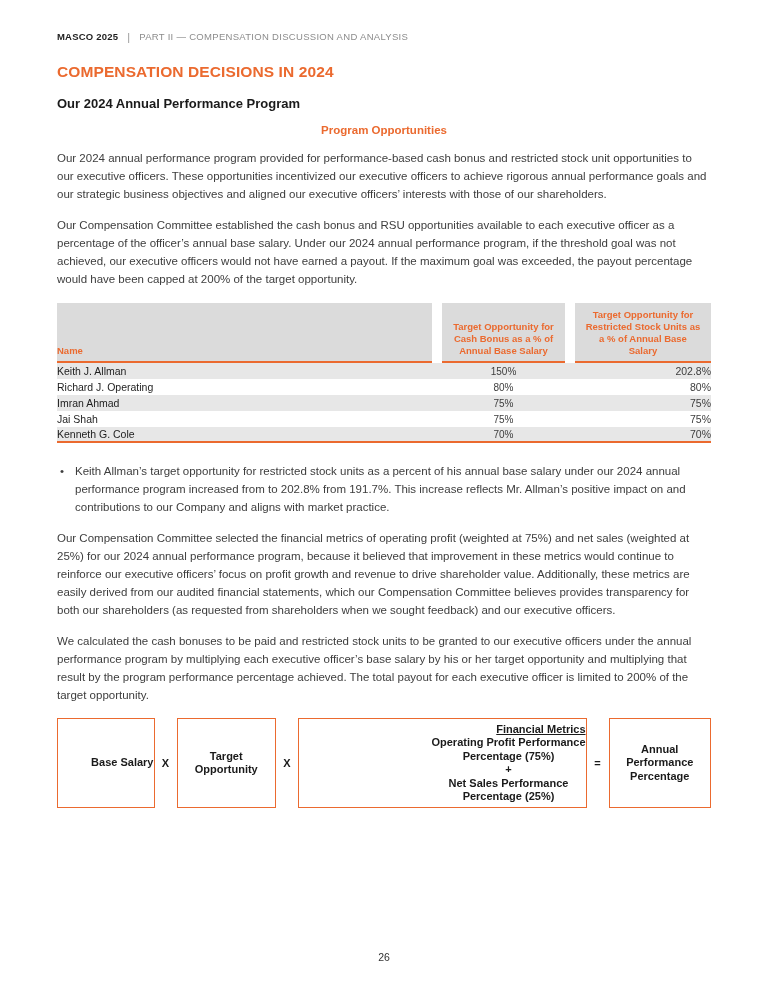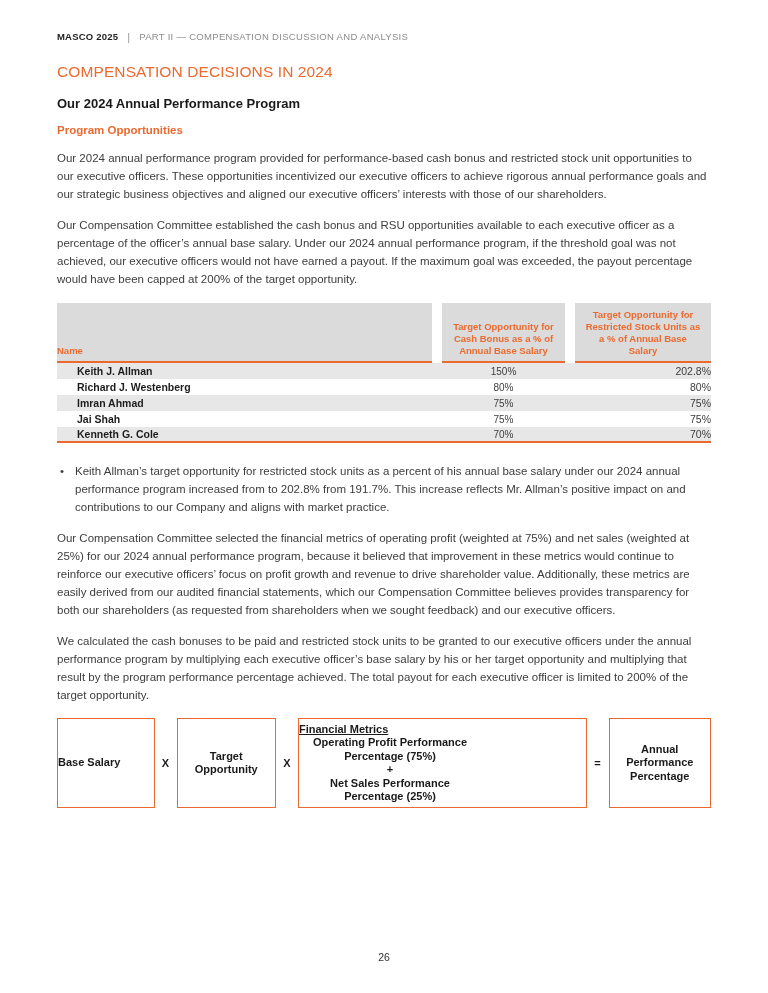--- a/index.html
+++ b/index.html
@@ -18,54 +18,54 @@
   }
   .page{padding:30px 57px 0 57px;}
 
   
   .doc-header{display:flex;align-items:baseline;font-size:9.5px;letter-spacing:.2px;}
   .doc-header .brand{font-weight:bold;color:#1d1d1d;}
   .doc-header .divider{color:#9a9a9a;margin:0 9px;font-weight:300;font-size:11px;position:relative;top:1px;}
   .doc-header .section{color:var(--muted-text);letter-spacing:.3px;}
 
   
-  h1.main-heading{margin-top:21px;font-size:15.5px;font-weight:normal;color:var(--accent);letter-spacing:.1px;}
+  h1.main-heading{margin-top:21px;font-size:15.5px;font-weight:bold;color:var(--accent);letter-spacing:.1px;}
   h2.sub-heading{margin-top:15px;font-size:13px;font-weight:bold;color:#1a1a1a;}
-  h3.minor-heading{font-size:11.5px;font-weight:bold;color:var(--accent);}
+  h3.minor-heading{font-size:11.5px;font-weight:bold;color:var(--accent);text-align:center;}
   .mt13{margin-top:13px;}
   .mt17{margin-top:17px;}
 
   
   p.copy{margin-top:13px;font-size:11.5px;line-height:18px;color:var(--body-text);}
 
   
   .opp-table{margin-top:15px;width:654px;}
   .thead{display:flex;gap:10px;}
   .th{background:var(--table-header-bg);border-bottom:2px solid var(--accent);
       display:flex;align-items:flex-end;min-height:60px;}
   .th-label{font-size:9.5px;line-height:12px;font-weight:bold;color:var(--accent);white-space:pre-line;}
   .th-name{width:375px;padding:5px 8px 4px 0;}
   .th-c2{width:123px;justify-content:center;text-align:center;padding:5px 2px 4px 2px;}
   .th-c3{width:136px;justify-content:center;text-align:center;padding:5px 2px 4px 2px;}
   .tr{display:flex;gap:10px;height:16px;align-items:center;}
   .tr.alt{background:var(--row-alt-bg);}
   .tr.last{border-bottom:2px solid var(--accent);}
-  .td-name{width:375px;padding-left:20px;font-size:10.5px;font-weight:bold;color:#1d1d1d;}
+  .td-name{width:375px;padding-left:0;font-size:10.5px;font-weight:normal;color:#1d1d1d;}
   .td-c2{width:123px;text-align:center;font-size:10px;}
   .td-c3{width:136px;text-align:right;font-size:10.5px;}
 
   
   .bullet-item{margin-top:19px;display:flex;font-size:11.5px;line-height:18px;}
   .bullet-glyph{width:18px;padding-left:3px;flex:none;}
   .bullet-text{flex:1;}
 
   
   .formula{margin-top:14px;display:flex;align-items:stretch;width:654px;}
   .fbox{border:1.5px solid var(--accent);background:#fff;height:90px;
-        display:flex;flex-direction:column;align-items:flex-start;justify-content:center;
+        display:flex;flex-direction:column;align-items:flex-end;justify-content:center;
         text-align:center;font-size:11px;font-weight:bold;color:#1a1a1a;line-height:13.5px;}
   .fbox-1{width:98px;}
   .fbox-2{width:100px;}
   .fbox-3{width:290px;}
   .fbox-4{width:103px;}
   .op{width:22px;flex:none;display:flex;align-items:center;justify-content:center;
       font-size:11px;font-weight:bold;color:#1a1a1a;}
   .fbox-title{text-decoration:underline;}
   .fbox-lines{white-space:pre-line;margin-left:14px;}
 
@@ -108,21 +108,21 @@
 Salary</span>
       </div>
     </div>
 
     <div class="tr alt">
       <div class="td-name">Keith J. Allman</div>
       <div class="td-c2">150%</div>
       <div class="td-c3">202.8%</div>
     </div>
     <div class="tr">
-      <div class="td-name">Richard J. Westenberg</div>
+      <div class="td-name">Richard J. Operating</div>
       <div class="td-c2">80%</div>
       <div class="td-c3">80%</div>
     </div>
     <div class="tr alt">
       <div class="td-name">Imran Ahmad</div>
       <div class="td-c2">75%</div>
       <div class="td-c3">75%</div>
     </div>
     <div class="tr">
       <div class="td-name">Jai Shah</div>

